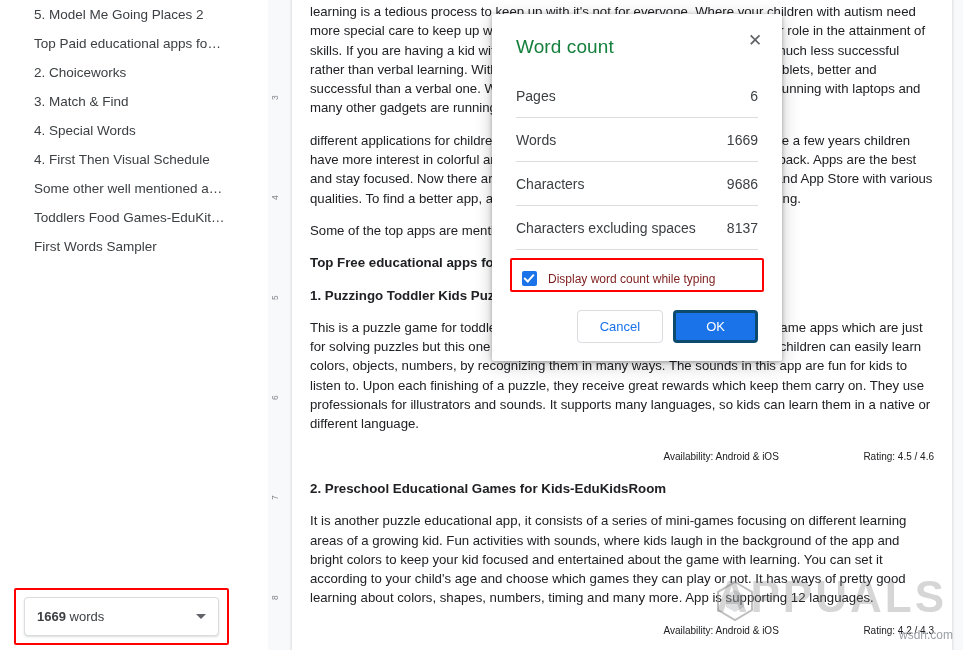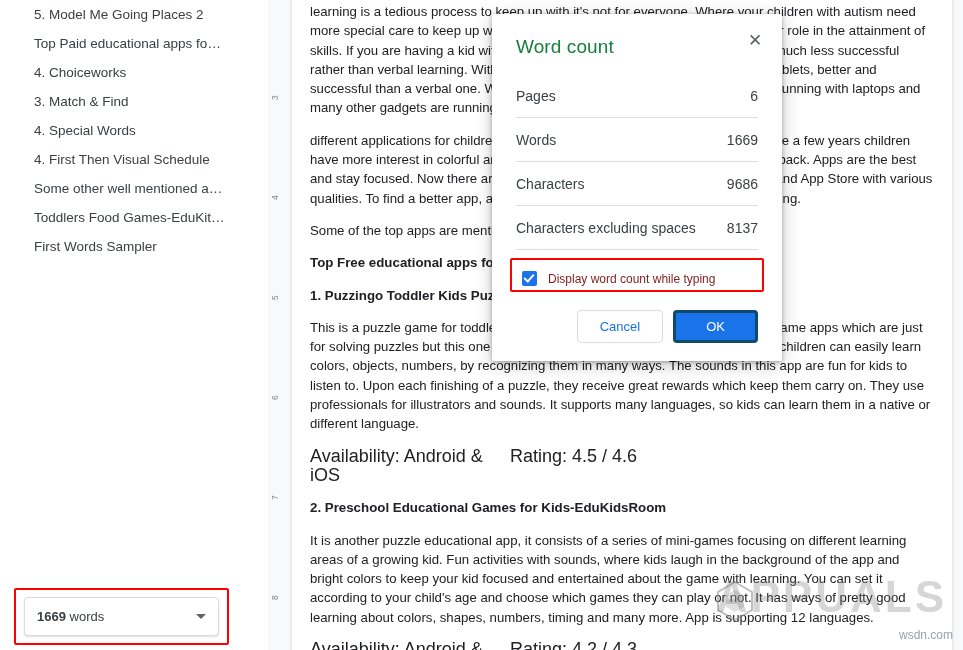--- a/index.html
+++ b/index.html
@@ -65,25 +65,26 @@
     text-align: left;
   }
   .doc-h {
     font-size: 13.3px;
     line-height: 19.3px;
     color: #202124;
     font-weight: bold;
     margin: 0 0 13px 0;
   }
   .doc-line-pair {
-    font-size: 18px;
+    font-size: 10px;
     line-height: 19.3px;
     color: #202124;
     margin: 0 0 13px 0;
     display: flex;
+    justify-content: flex-end;
   }
   .doc-line-pair .left { width: 200px; }
 
   
   .v-ruler {
     position: absolute;
     left: 0;
     top: 0;
     width: 14px;
     height: 650px;
@@ -286,21 +287,21 @@
     z-index: 15;
     opacity: 0.55;
   }
 </style>
 </head>
 <body>
 
 <div class="outline-pane">
   <div class="outline-item" style="top:0">5. Model Me Going Places 2</div>
   <div class="outline-item">Top Paid educational apps fo…</div>
-  <div class="outline-item">4. Choiceworks</div>
+  <div class="outline-item">2. Choiceworks</div>
   <div class="outline-item">3. Match &amp; Find</div>
   <div class="outline-item">4. Special Words</div>
   <div class="outline-item">4. First Then Visual Schedule</div>
   <div class="outline-item">Some other well mentioned a…</div>
   <div class="outline-item">Toddlers Food Games-EduKit…</div>
   <div class="outline-item">First Words Sampler</div>
 </div>
 
 <div class="doc-area">
   <div class="v-ruler">

